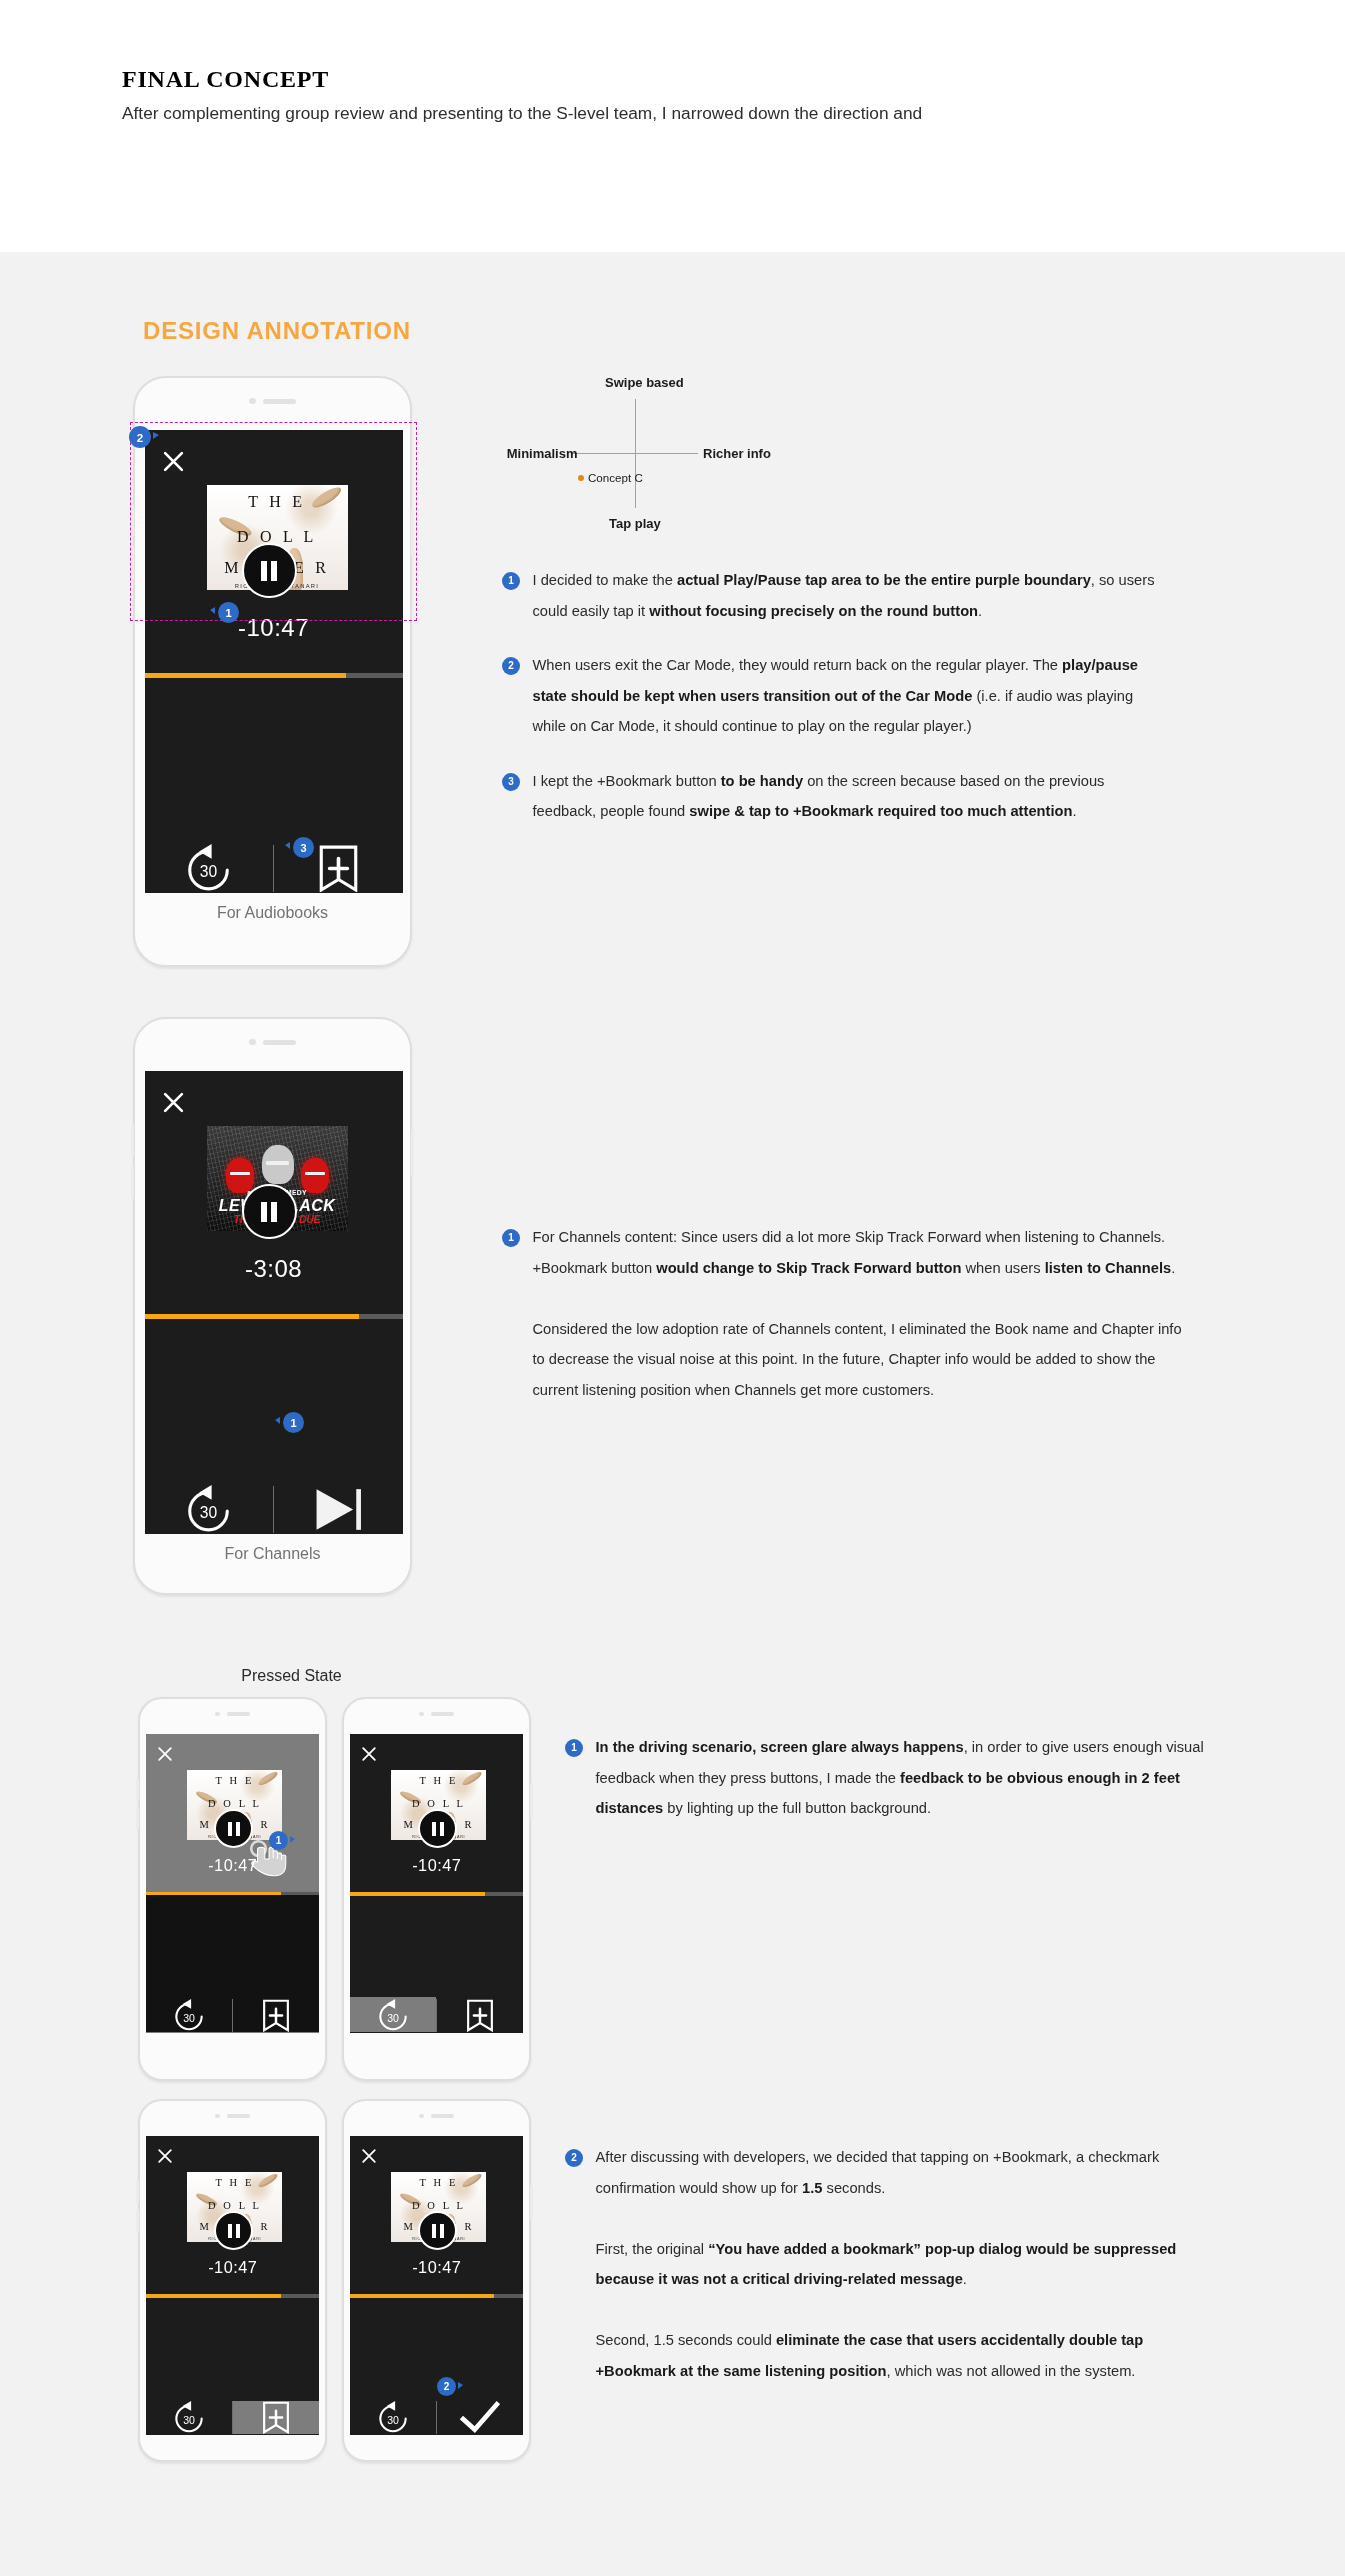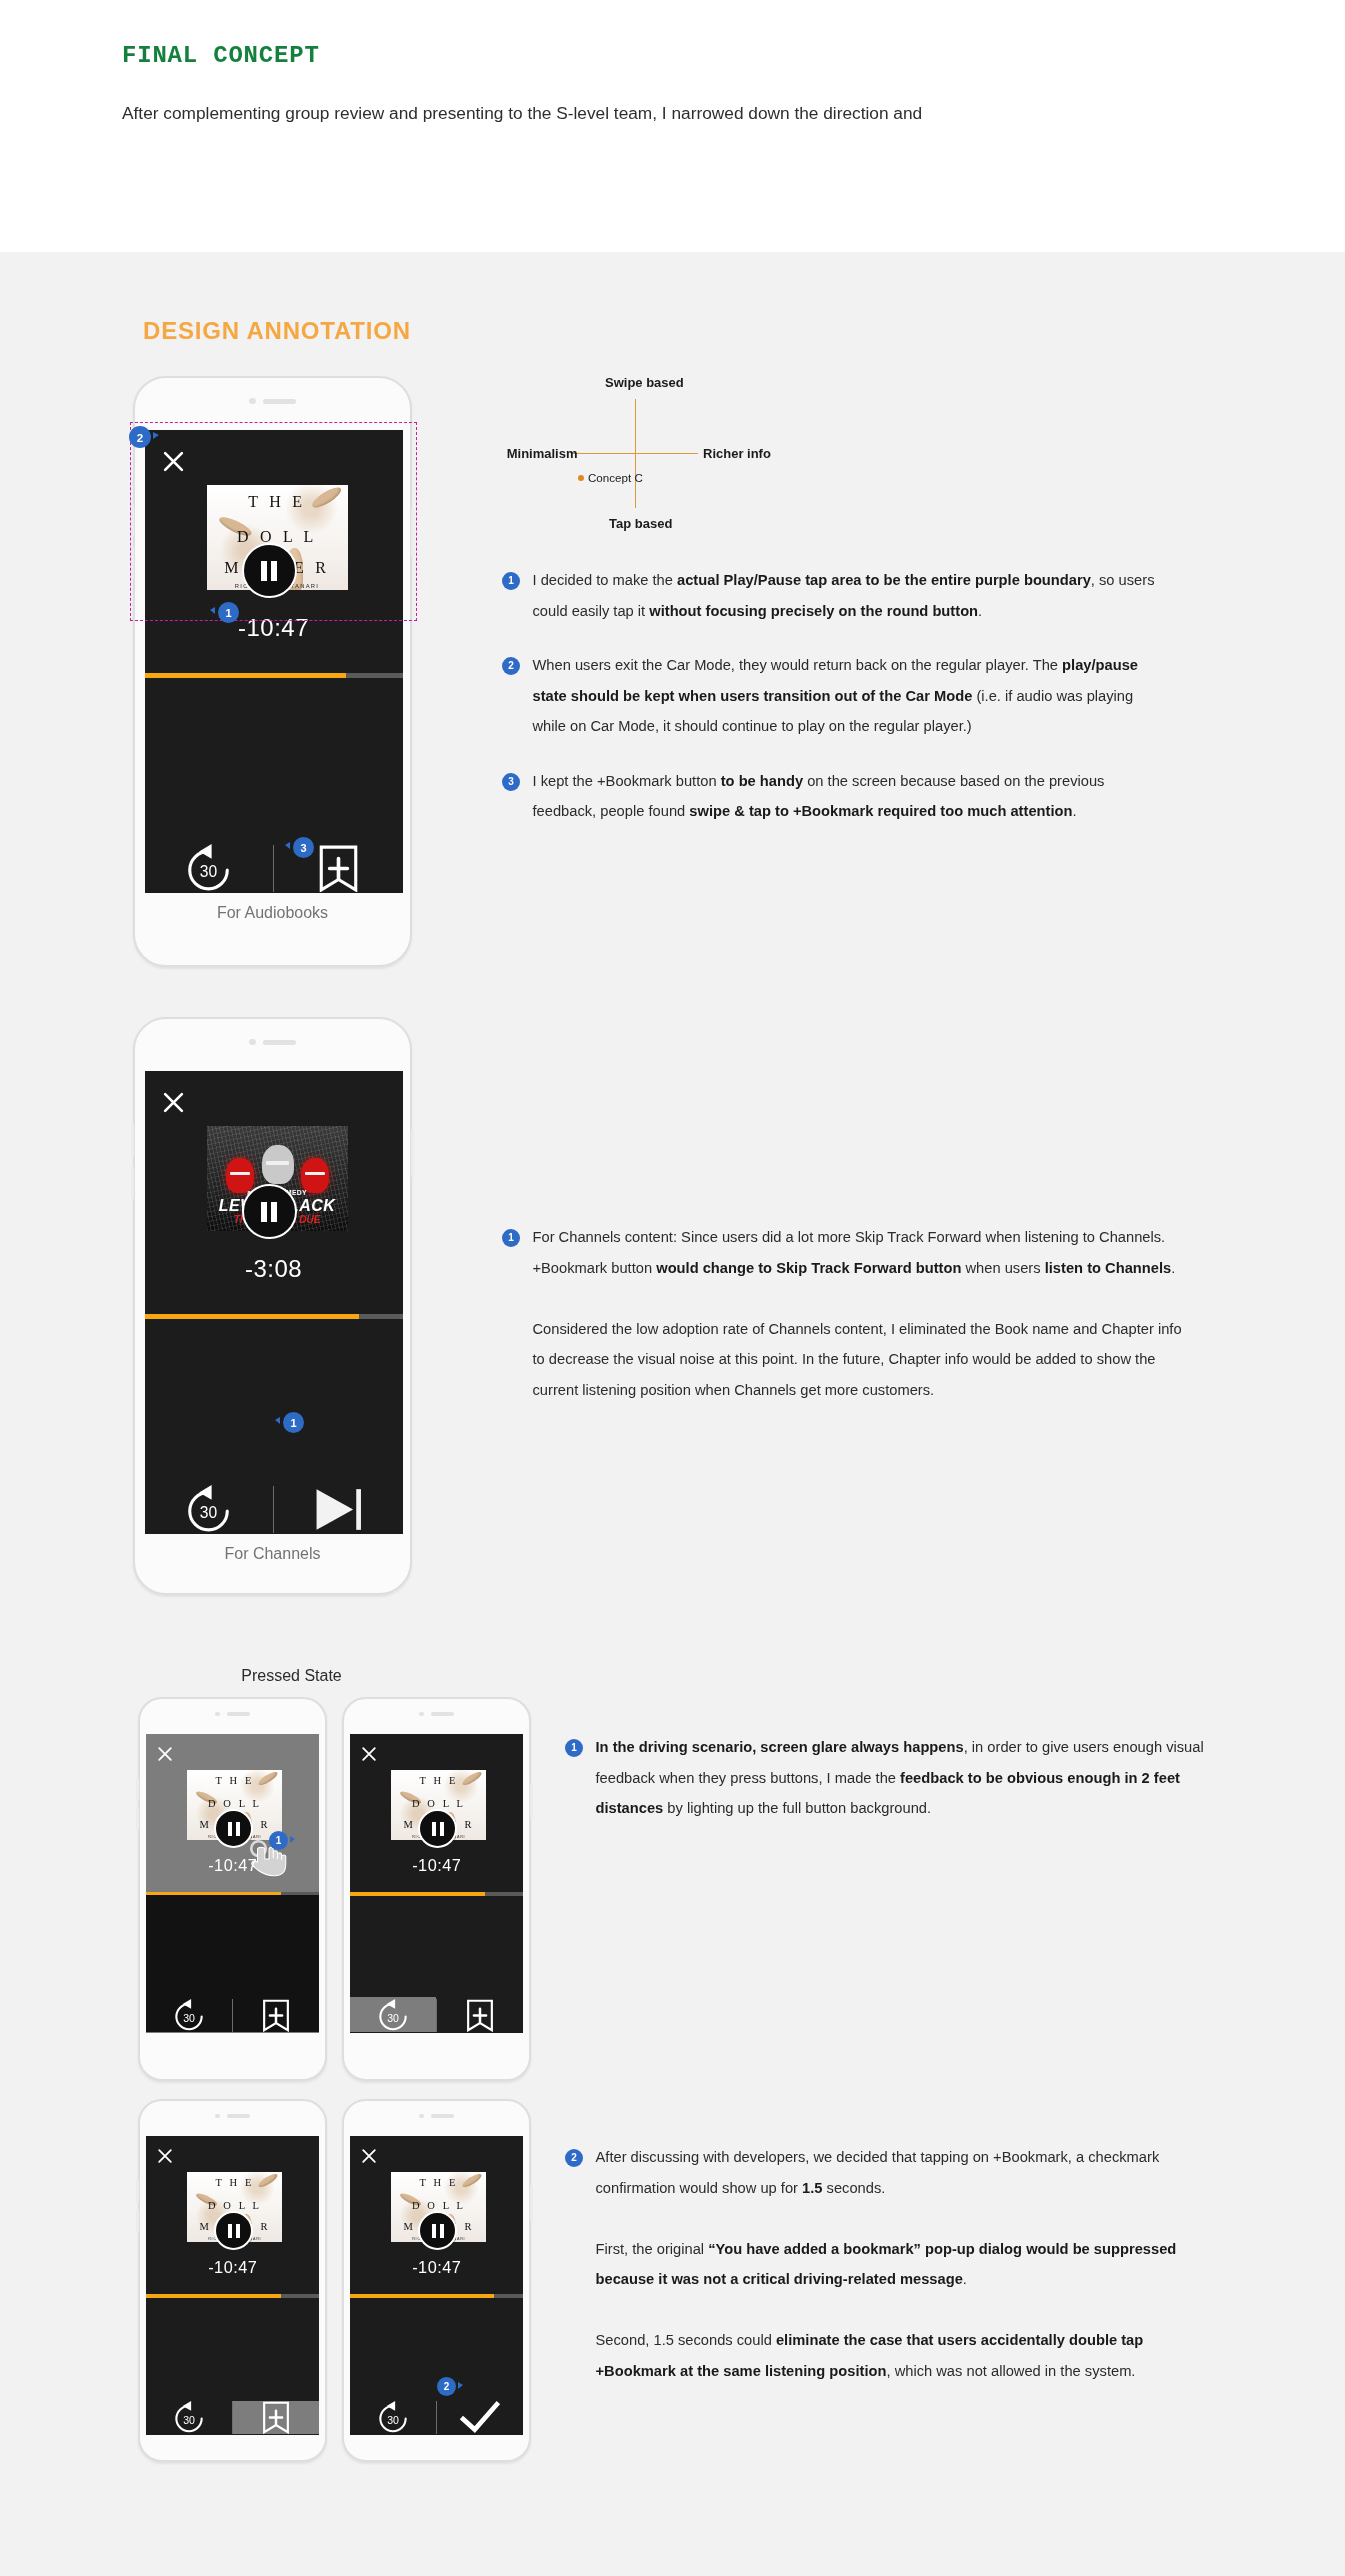--- a/index.html
+++ b/index.html
@@ -10,23 +10,23 @@
     -webkit-font-smoothing: antialiased;
   }
   body { width: 1346px; height: 2576px; position: relative; overflow: hidden; }
 
   
   .intro-section {
     position: absolute; left: 0; top: 0; width: 1346px; height: 252px;
     background: #ffffff;
   }
   .intro-title {
-    position: absolute; left: 122px; top: 42px;
+    position: absolute; left: 122px; top: 66px;
     font-size: 24px; font-weight: 700; letter-spacing: 0.8px;
-    color: #15803d; font-family: Liberation Mono, monospace;
+    color: #000000; font-family: Liberation Serif, serif;
   }
   .intro-body {
     position: absolute; left: 122px; top: 97px; width: 894px;
     font-size: 17.3px; line-height: 33px; color: #2e2e2e;
   }
   .intro-body p { margin: 0; }
 
   
   .grey-section {
     position: absolute; left: 0; top: 252px; width: 1346px; height: 2324px;
@@ -246,21 +246,21 @@
 </div>
 
 <div class="grey-section"></div>
 
 <div class="design-title">DESIGN ANNOTATION</div>
 
 <div class="quad">
   <div class="v-axis"></div>
   <div class="h-axis"></div>
   <div class="lbl lbl-top">Swipe based</div>
-  <div class="lbl lbl-bottom">Tap based</div>
+  <div class="lbl lbl-bottom">Tap play</div>
   <div class="lbl lbl-left">Minimalism</div>
   <div class="lbl lbl-right">Richer info</div>
   <div class="pt-dot"></div>
   <div class="pt-label">Concept C</div>
 </div>
 
 <div class="phone" style="left:133px; top:376px; width:279px; height:591px;">
   <div class="speaker-row" style="top:20px;">
     <div class="cam"></div>
     <div class="spk"></div>

